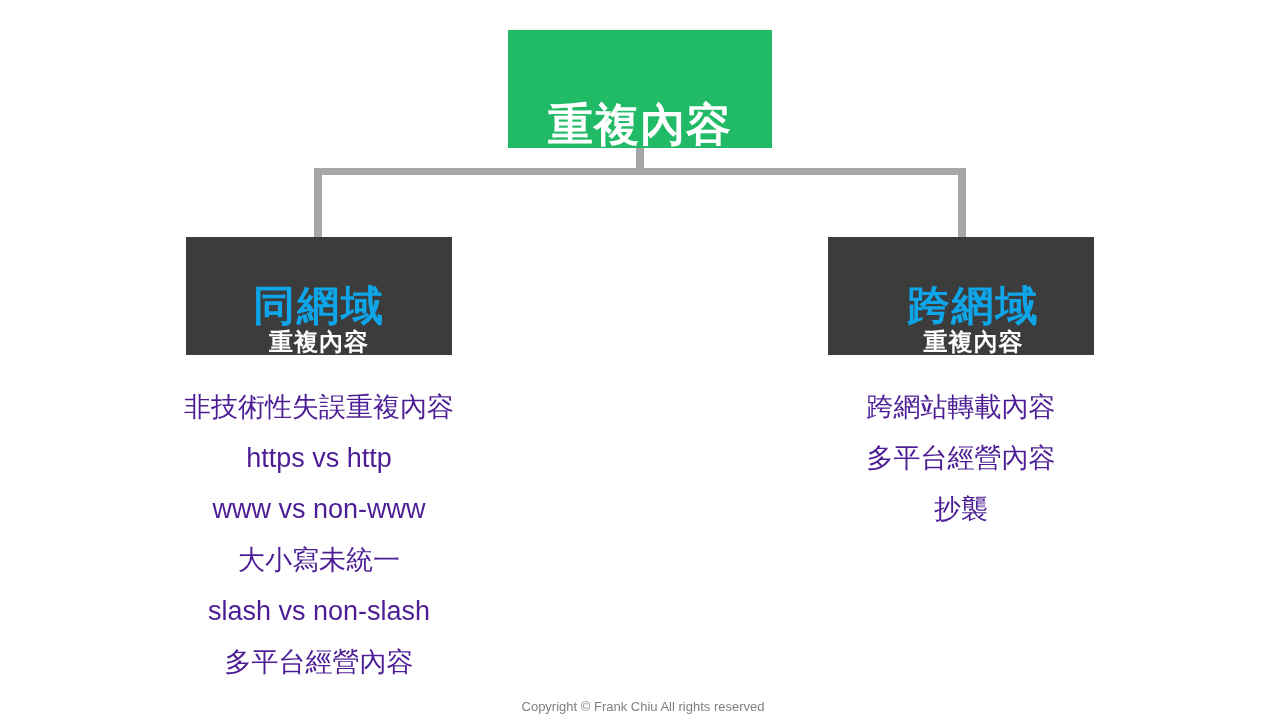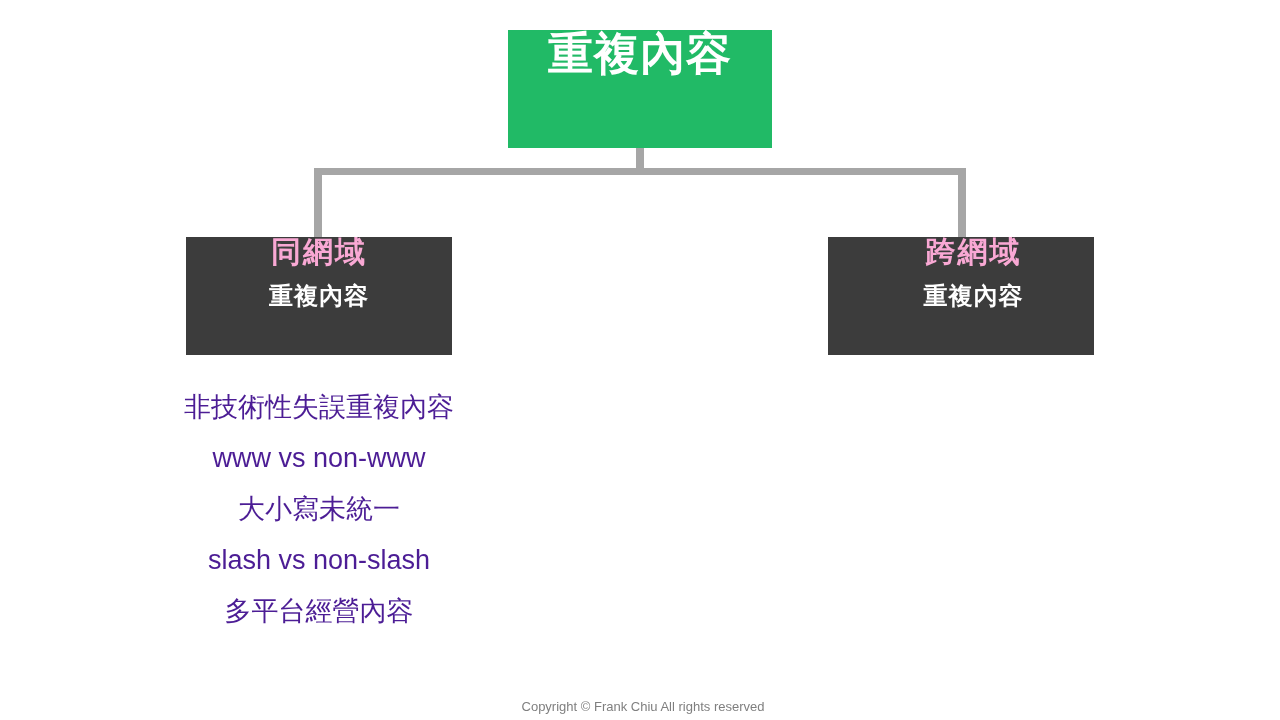--- a/index.html
+++ b/index.html
@@ -62,21 +62,21 @@
     height: 71px;
   }
 
   
   .node {
     position: absolute;
     box-sizing: border-box;
     display: flex;
     flex-direction: column;
     align-items: center;
-    justify-content: flex-start;
+    justify-content: flex-end;
   }
   .node-root {
     left: 508px;
     top: 30px;
     width: 264px;
     height: 118px;
     background: #21ba66;
   }
   .node-root .node-title {
     color: #ffffff;
@@ -87,26 +87,26 @@
   }
   .node-branch {
     width: 266px;
     height: 118px;
     top: 237px;
     background: #3c3c3c;
   }
   .node-branch-left { left: 186px; }
   .node-branch-right { left: 828px; padding-left: 25px; }
   .node-branch .node-title {
-    color: #f9a8d4;
-    font-size: 30px;
+    color: #0ea5e9;
+    font-size: 42px;
     font-weight: 700;
     line-height: 1.0;
     letter-spacing: 2px;
-    margin-bottom: 16px;
+    margin-bottom: 2px;
   }
   .node-branch .node-subtitle {
     color: #ffffff;
     font-size: 24px;
     font-weight: 700;
     line-height: 1.1;
     letter-spacing: 1px;
   }
 
   
@@ -164,22 +164,28 @@
     <div class="node-subtitle">重複內容</div>
   </div>
 
   <div class="node node-branch node-branch-right">
     <div class="node-title">跨網域</div>
     <div class="node-subtitle">重複內容</div>
   </div>
 
   <div class="item-list item-list-left">
     <div class="list-item">非技術性失誤重複內容</div>
+    <div class="list-item">https vs http</div>
     <div class="list-item">www vs non-www</div>
     <div class="list-item">大小寫未統一</div>
     <div class="list-item">slash vs non-slash</div>
     <div class="list-item">多平台經營內容</div>
   </div>
 
+  <div class="item-list item-list-right">
+    <div class="list-item">跨網站轉載內容</div>
+    <div class="list-item">多平台經營內容</div>
+    <div class="list-item">抄襲</div>
+  </div>
 
   <div class="footer-copyright">Copyright © Frank Chiu All rights reserved</div>
 
 </div>
 
 </body></html>

